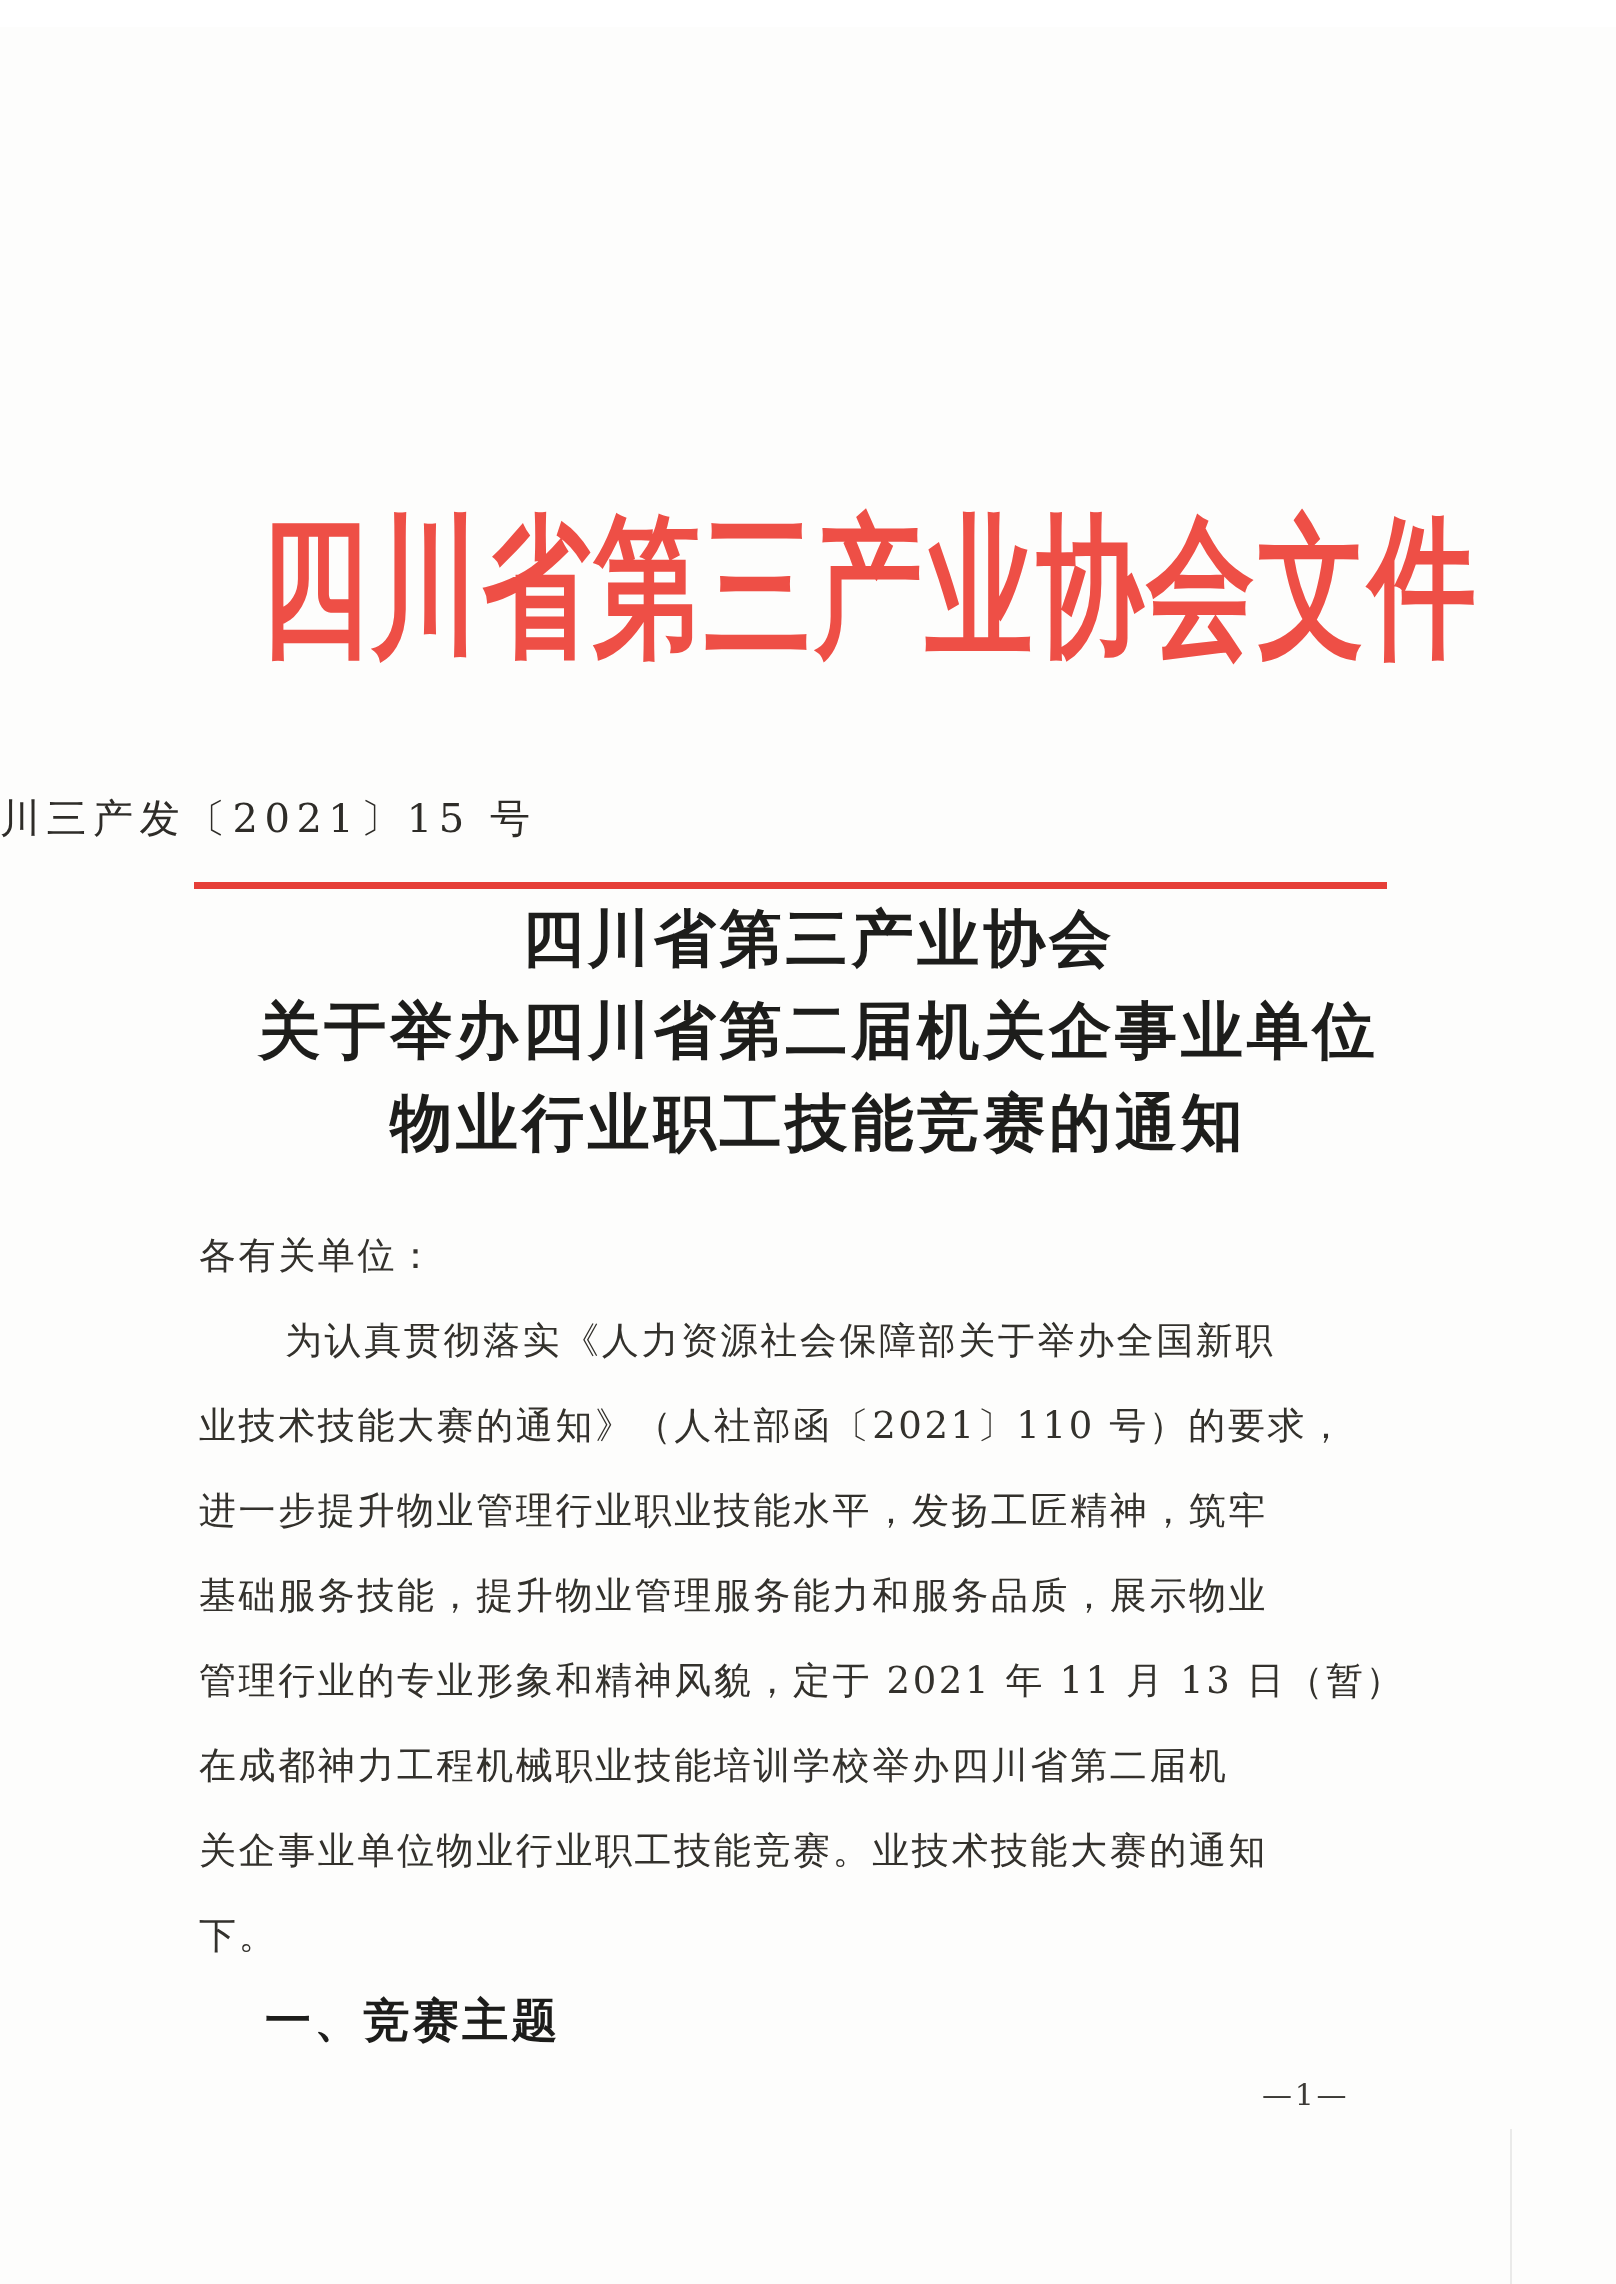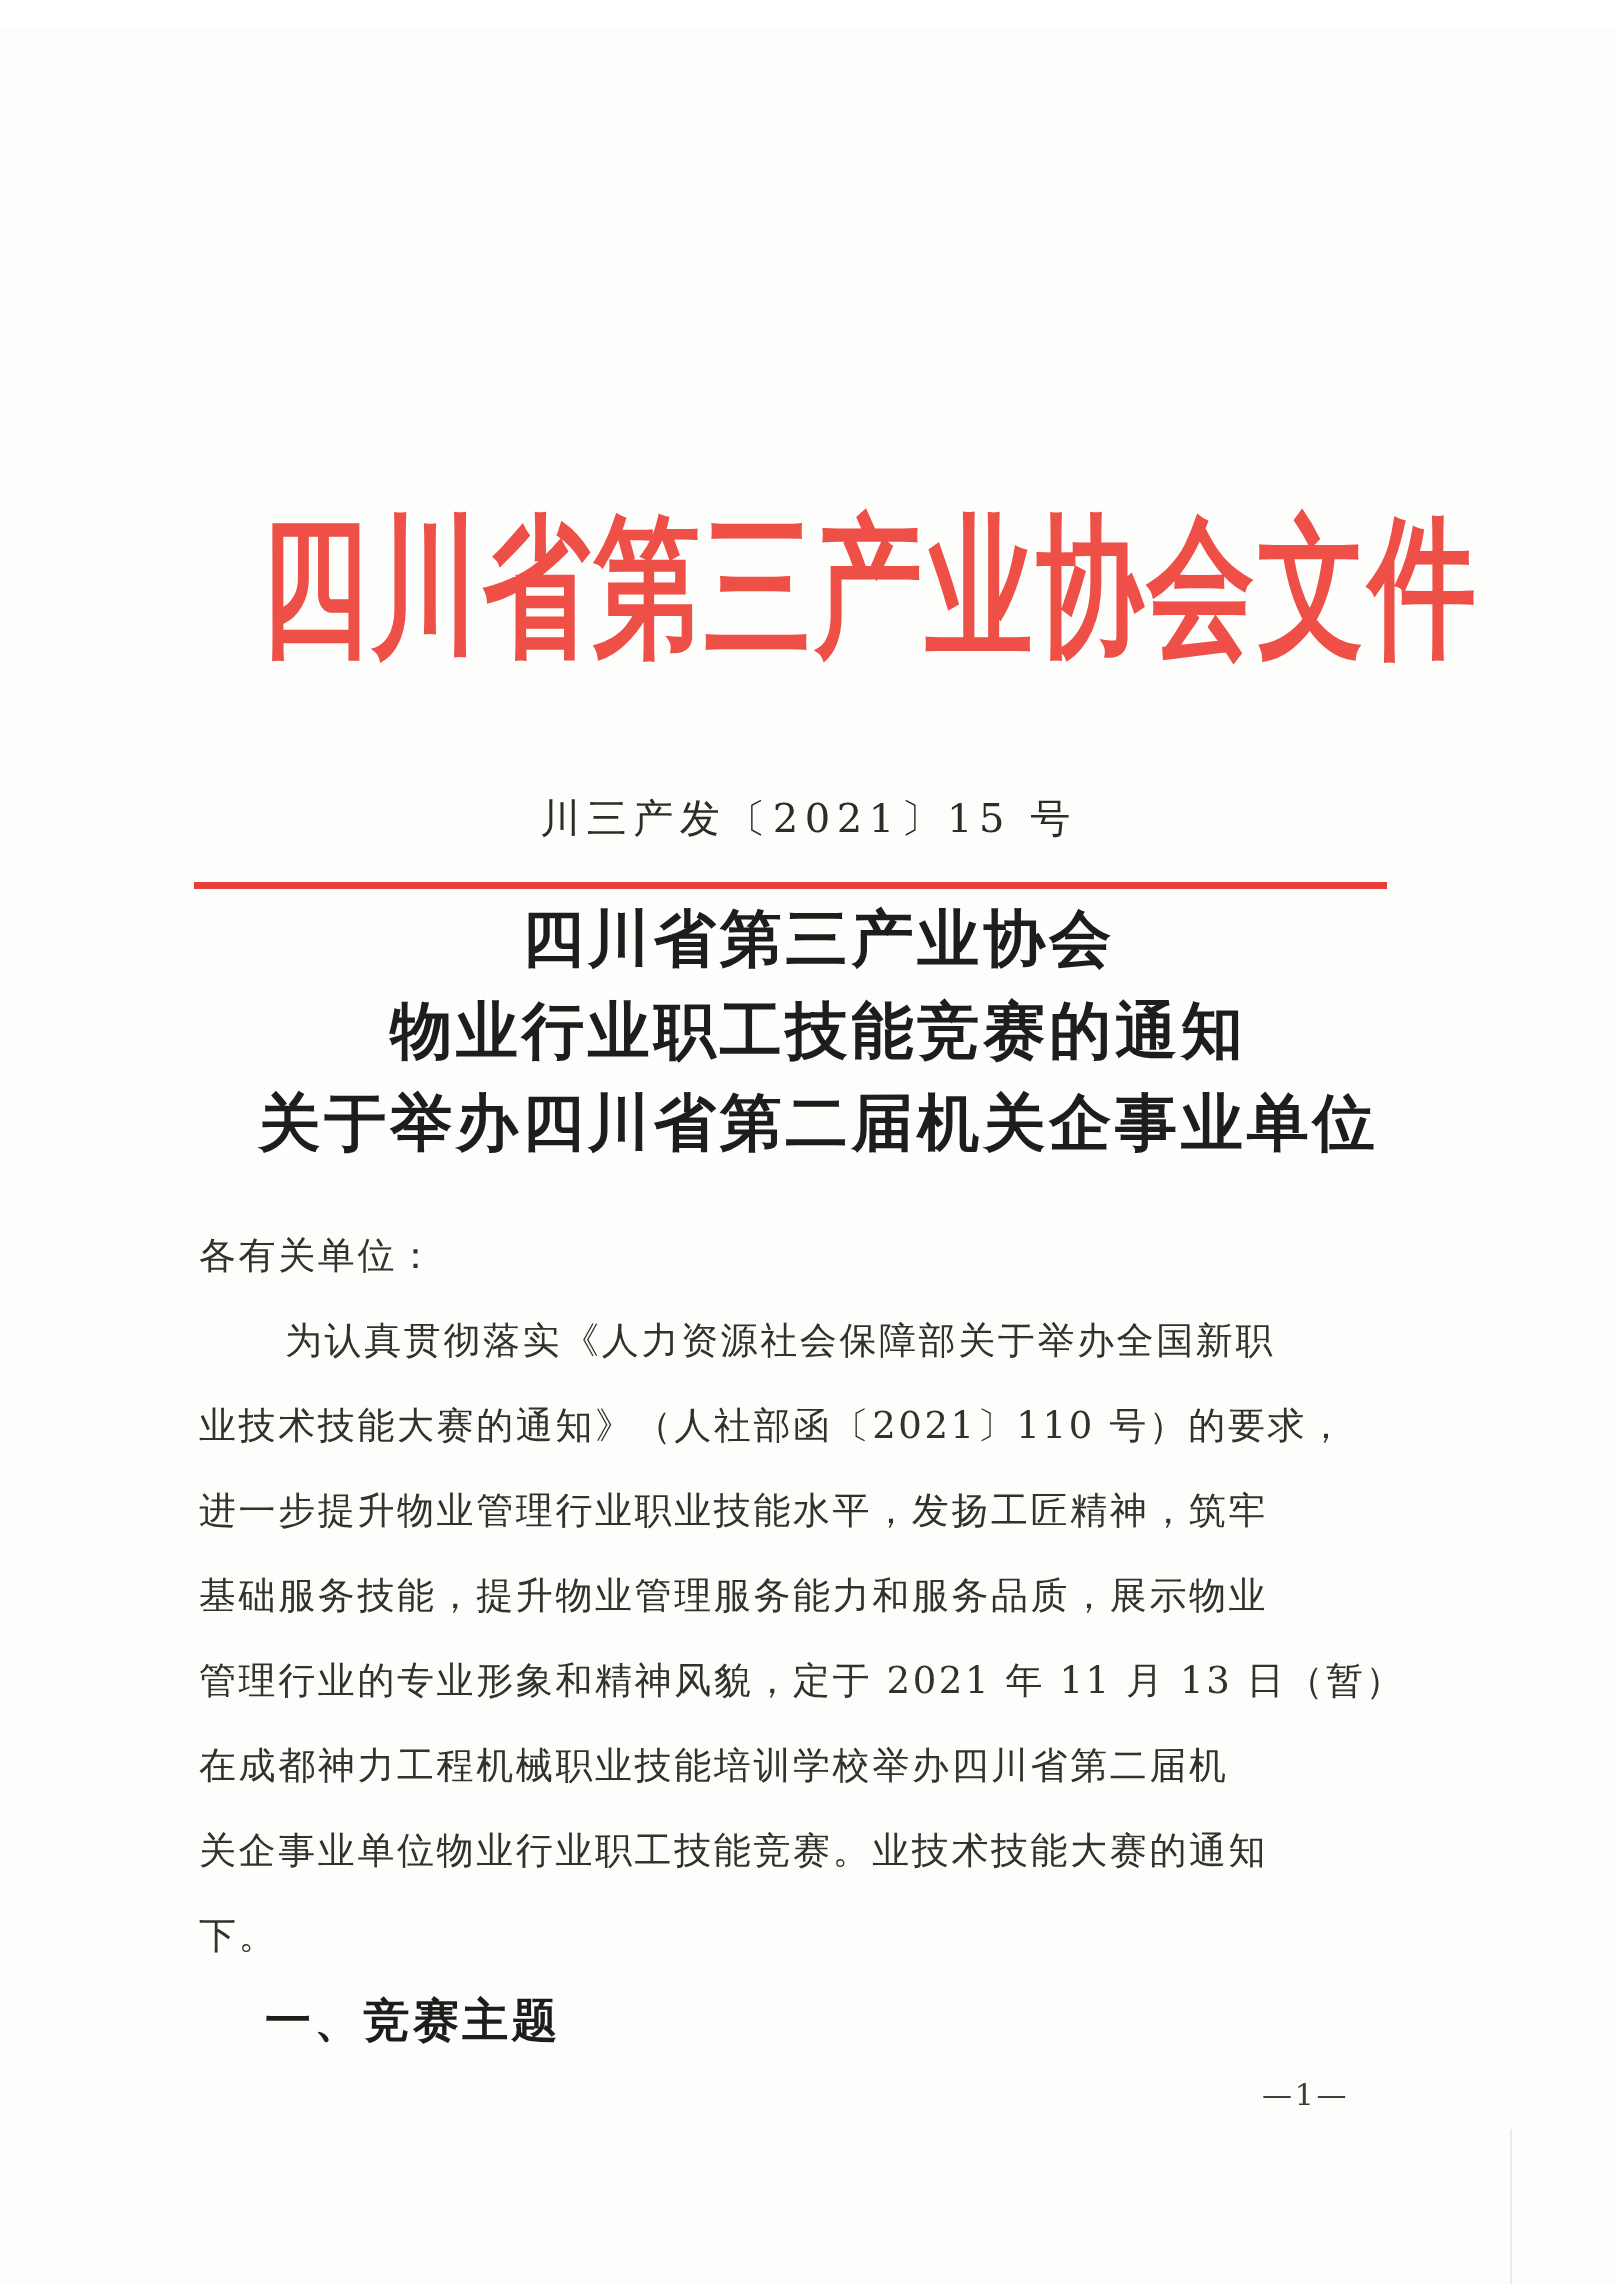--- a/index.html
+++ b/index.html
@@ -40,21 +40,20 @@
     transform: scaleX(0.70);
     transform-origin: 50% 50%;
     font-family: "DejaVu Serif", "Liberation Serif", serif;
   }
   
   .doc-number {
     position: absolute;
     top: 767px;
     left: 0;
     width: 100%;
-    text-align: center;
     font-size: 40px;
     letter-spacing: 6.5px;
     color: #2e2c28;
     line-height: 1.2;
     white-space: nowrap;
   }
   
   .red-rule {
     position: absolute;
     top: 855px;
@@ -134,22 +133,22 @@
   <div class="masthead">
     <span class="inner">四川省第三产业协会文件</span>
   </div>
 
   <div class="doc-number">川三产发〔2021〕15 号</div>
 
   <div class="red-rule"></div>
 
   <div class="title-block">
     <div class="title-line">四川省第三产业协会</div>
+    <div class="title-line">关于举办四川省第二届机关企事业单位</div>
     <div class="title-line">物业行业职工技能竞赛的通知</div>
-    <div class="title-line">关于举办四川省第二届机关企事业单位</div>
   </div>
 
   <div class="body-block">
     <div class="body-line">各有关单位：</div>
     <div class="body-line indent">为认真贯彻落实《人力资源社会保障部关于举办全国新职</div>
     <div class="body-line">业技术技能大赛的通知》（人社部函〔2021〕110 号）的要求，</div>
     <div class="body-line">进一步提升物业管理行业职业技能水平，发扬工匠精神，筑牢</div>
     <div class="body-line">基础服务技能，提升物业管理服务能力和服务品质，展示物业</div>
     <div class="body-line">管理行业的专业形象和精神风貌，定于 2021 年 11 月 13 日（暂）</div>
     <div class="body-line">在成都神力工程机械职业技能培训学校举办四川省第二届机</div>

